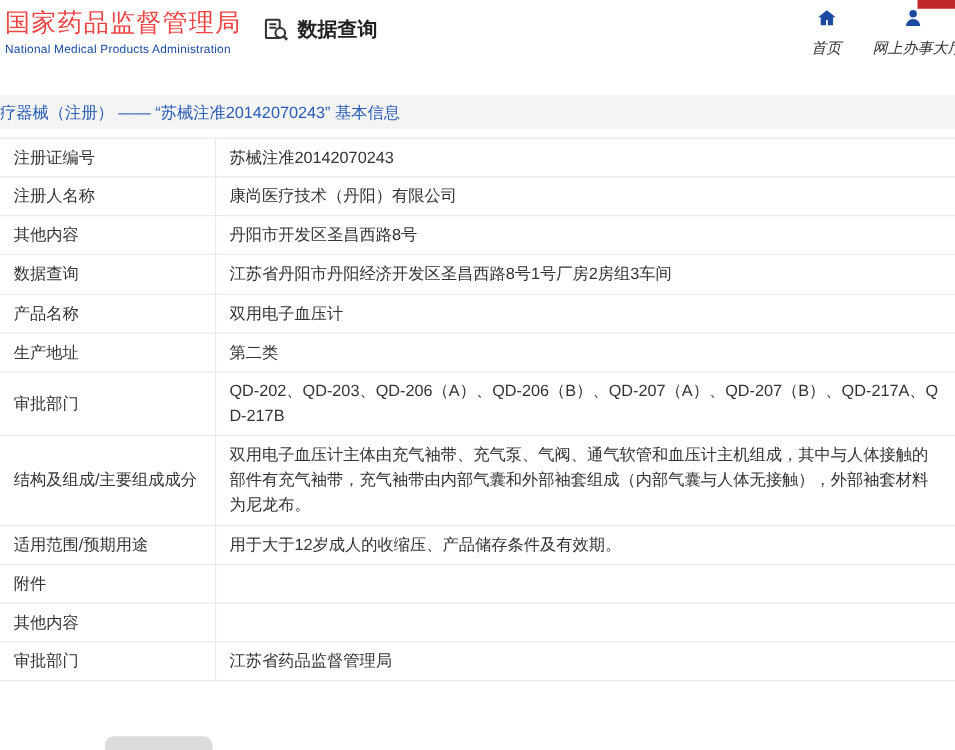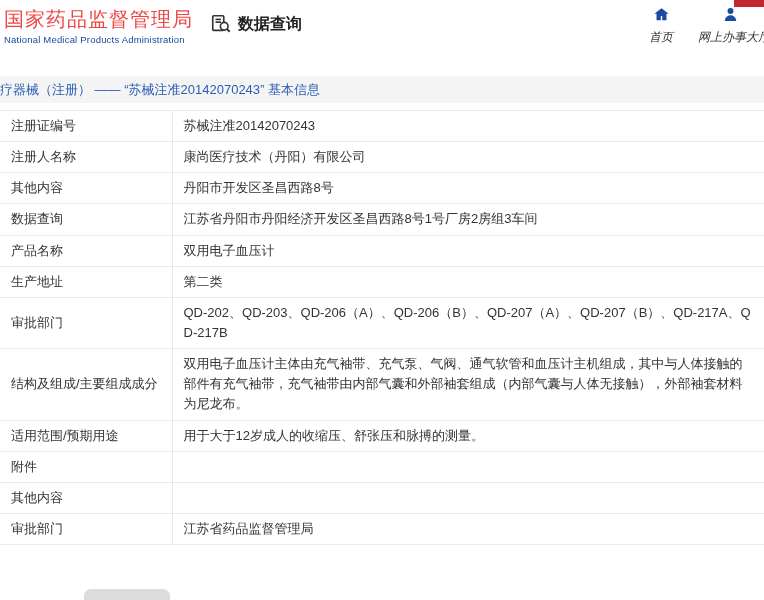--- a/index.html
+++ b/index.html
@@ -125,21 +125,21 @@
       <tr>
         <td class="label-cell">审批部门</td>
         <td class="value-cell">QD-202、QD-203、QD-206（A）、QD-206（B）、QD-207（A）、QD-207（B）、QD-217A、QD-217B</td>
       </tr>
       <tr>
         <td class="label-cell">结构及组成/主要组成成分</td>
         <td class="value-cell">双用电子血压计主体由充气袖带、充气泵、气阀、通气软管和血压计主机组成，其中与人体接触的部件有充气袖带，充气袖带由内部气囊和外部袖套组成（内部气囊与人体无接触），外部袖套材料为尼龙布。</td>
       </tr>
       <tr>
         <td class="label-cell">适用范围/预期用途</td>
-        <td class="value-cell">用于大于12岁成人的收缩压、舒张压和脉搏的测量。</td>
+        <td class="value-cell">用于大于12岁成人的收缩压、产品储存条件及有效期。</td>
       </tr>
       <tr>
         <td class="label-cell">附件</td>
         <td class="value-cell">&nbsp;</td>
       </tr>
       <tr>
         <td class="label-cell">其他内容</td>
         <td class="value-cell">&nbsp;</td>
       </tr>
       <tr>

